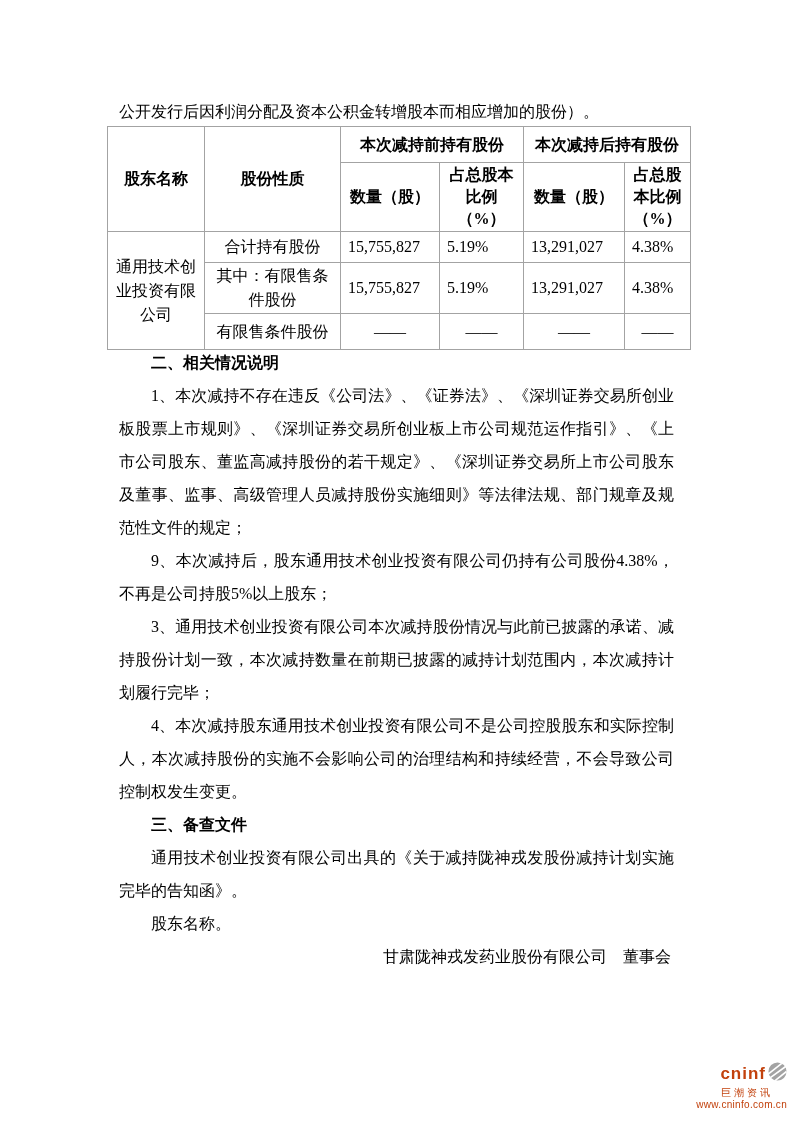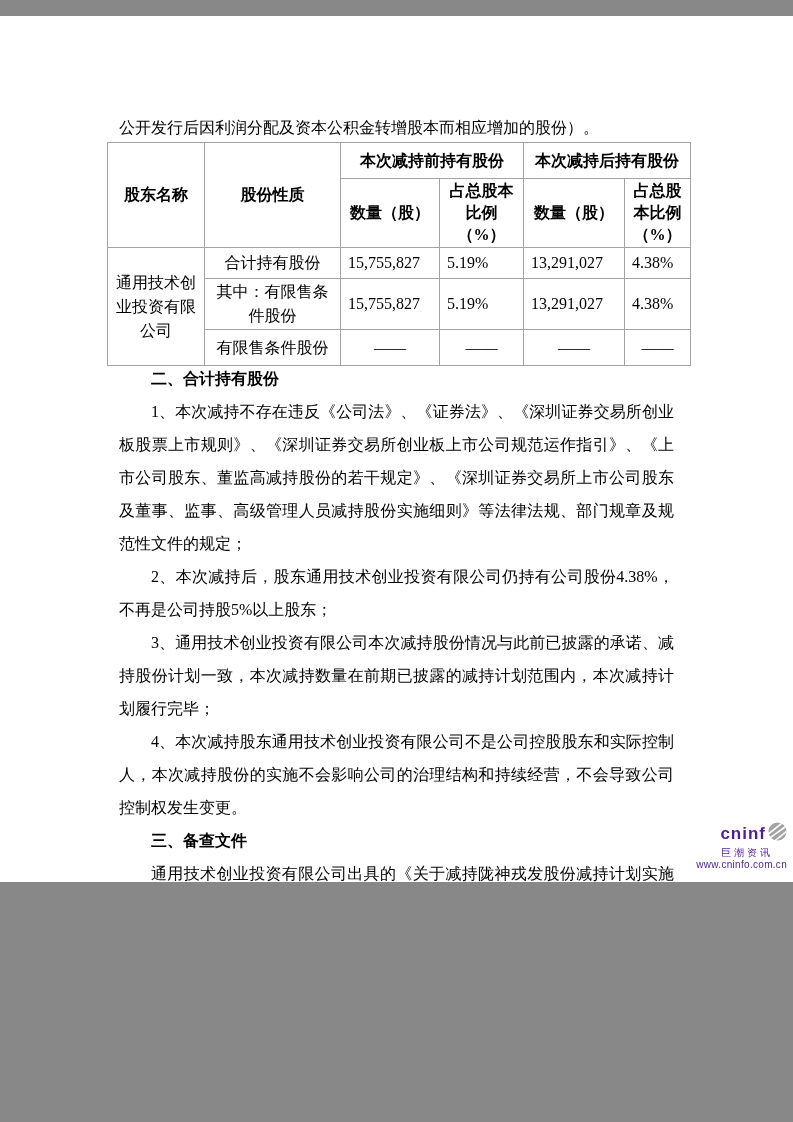--- a/index.html
+++ b/index.html
@@ -1,20 +1,20 @@
 <!DOCTYPE html>
 <html><head>
 <meta charset="utf-8">
 <style>
   html,body { margin:0; padding:0; }
   body { background:#888; }
   .page {
     position:relative;
-    width:793px; height:866px;
-    margin:16px auto;
+    width:793px; height:1122px;
+    margin:0 auto;
     background:#ffffff;
     font-family:"Liberation Serif","DejaVu Serif",serif;
     color:#000;
     overflow:hidden;
   }
   .content {
     position:absolute;
     left:119px; top:95px;
     width:555px;
     font-size:16px;
@@ -122,34 +122,34 @@
         <tr class="brow3">
           <td>有限售条件股份</td>
           <td class="dash">——</td>
           <td class="dash">——</td>
           <td class="dash">——</td>
           <td class="dash">——</td>
         </tr>
       </tbody>
     </table>
 
-    <p class="heading heading-first">二、合计持有股份</p>
+    <p class="heading heading-first">二、相关情况说明</p>
     <p>1、本次减持不存在违反《公司法》、《证券法》、《深圳证券交易所创业板股票上市规则》、《深圳证券交易所创业板上市公司规范运作指引》、《上市公司股东、董监高减持股份的若干规定》、《深圳证券交易所上市公司股东及董事、监事、高级管理人员减持股份实施细则》等法律法规、部门规章及规范性文件的规定；</p>
-    <p>2、本次减持后，股东通用技术创业投资有限公司仍持有公司股份4.38%，不再是公司持股5%以上股东；</p>
+    <p>9、本次减持后，股东通用技术创业投资有限公司仍持有公司股份4.38%，不再是公司持股5%以上股东；</p>
     <p>3、通用技术创业投资有限公司本次减持股份情况与此前已披露的承诺、减持股份计划一致，本次减持数量在前期已披露的减持计划范围内，本次减持计划履行完毕；</p>
     <p>4、本次减持股东通用技术创业投资有限公司不是公司控股股东和实际控制人，本次减持股份的实施不会影响公司的治理结构和持续经营，不会导致公司控制权发生变更。</p>
 
     <p class="heading">三、备查文件</p>
     <p>通用技术创业投资有限公司出具的《关于减持陇神戎发股份减持计划实施完毕的告知函》。</p>
     <p>股东名称。</p>
 
     <p class="sign">甘肃陇神戎发药业股份有限公司　董事会</p>
   </div>
 
-  <div class="watermark" style="color:#4c1d95">
+  <div class="watermark" style="color:#c2410c">
     <div class="wm-brand">
       <span>cninf</span>
       <span>
         <svg width="19" height="19" viewBox="0 0 20 20">
           <circle cx="10" cy="10" r="9.5" fill="#a3a3a3"></circle>
           <g stroke="#ffffff" stroke-width="1.7" fill="none">
             <path d="M0.5 12.5 L14.5 1.5"></path>
             <path d="M2.5 16.5 L19 4.5"></path>
             <path d="M7.5 19.5 L19.5 10"></path>
           </g>

